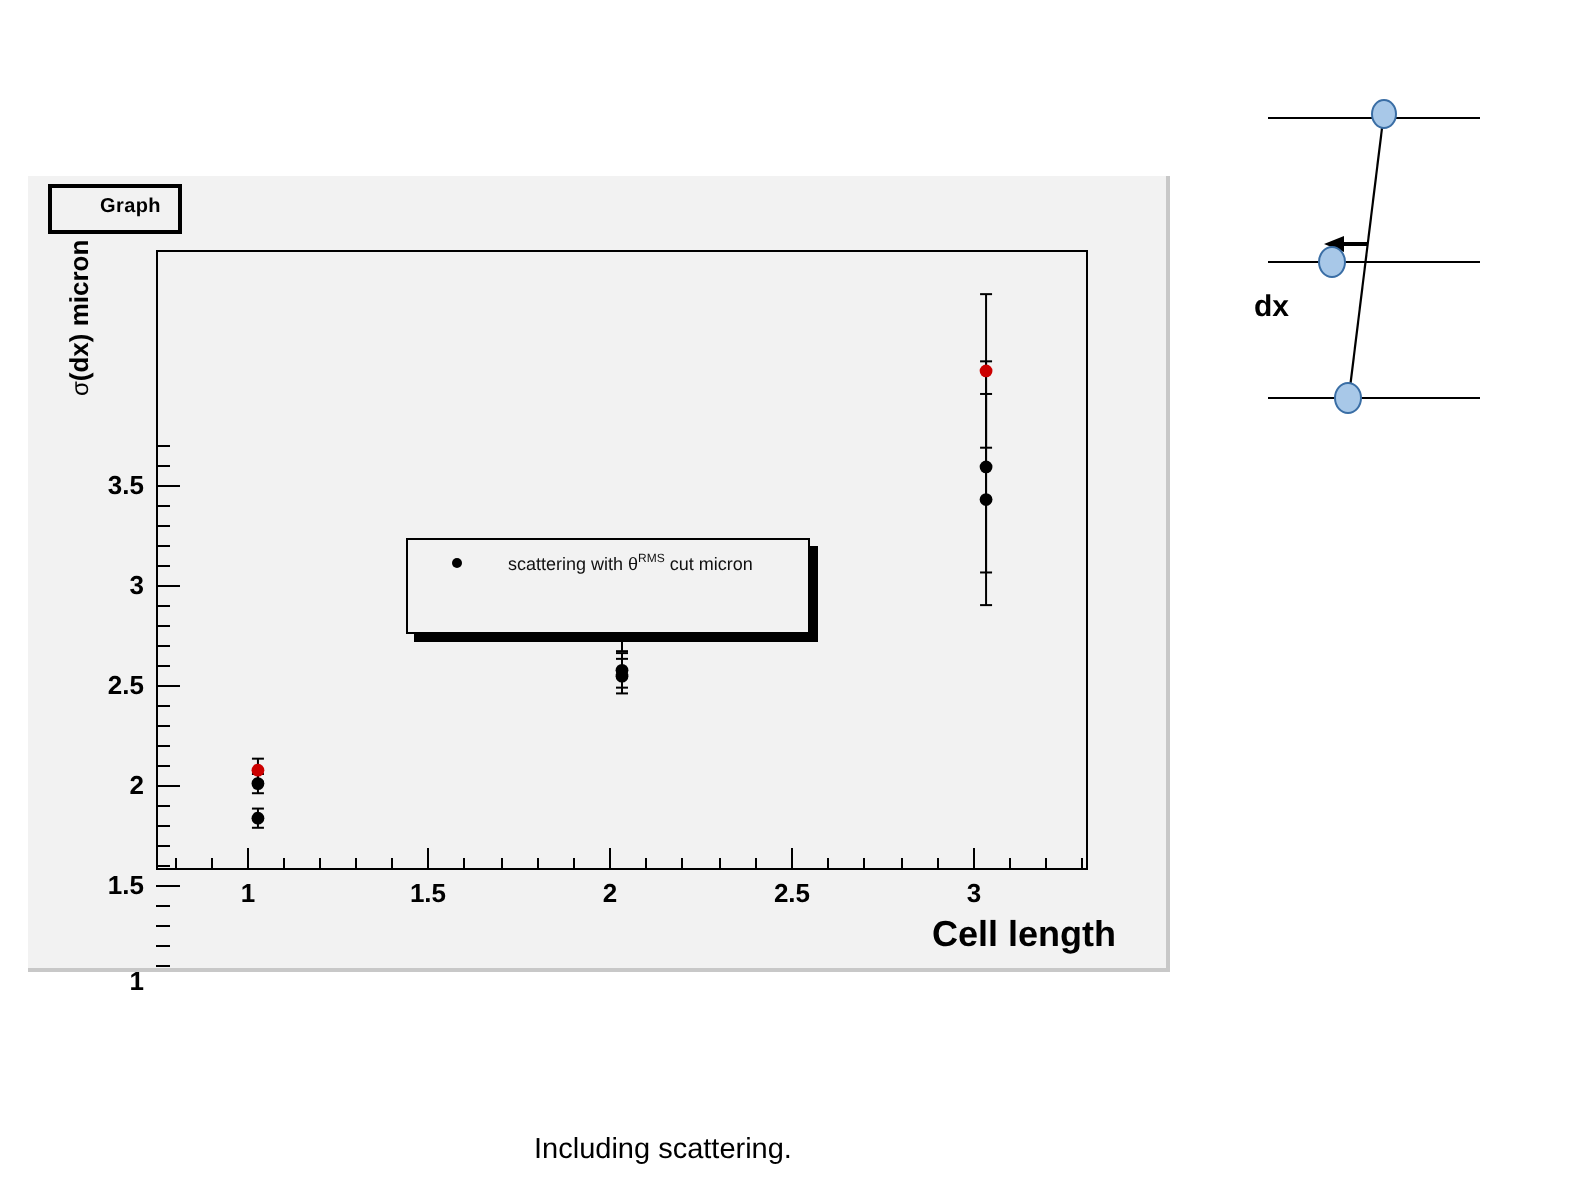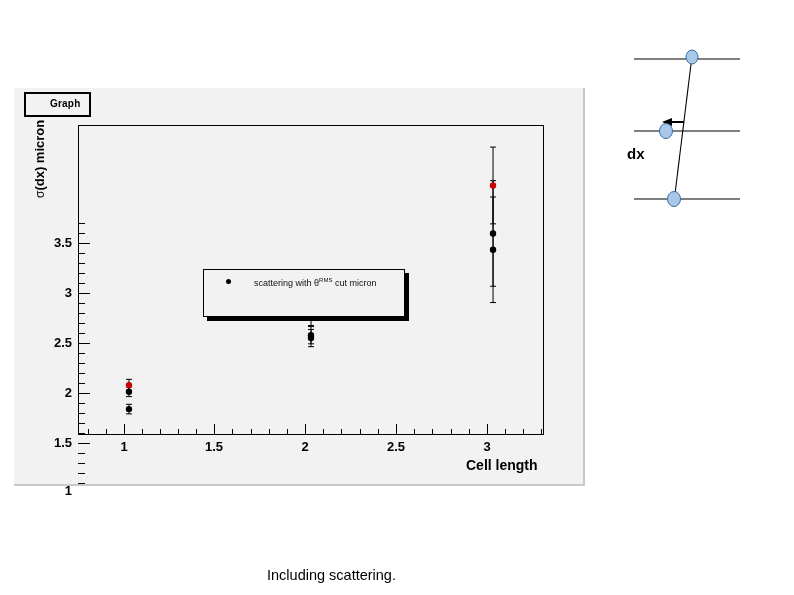--- a/index.html
+++ b/index.html
@@ -63,21 +63,21 @@
     color: #000;
     white-space: nowrap;
     text-align: left;
   }
   #ylabel .sig { font-weight: normal; font-size: 12px; }
 
   
   #xlabel {
     position: absolute;
     left: 452px; top: 369px;
-    font-size: 14px;
+    font-size: 18px;
     font-weight: bold;
     color: #000;
     white-space: nowrap;
   }
 
   
   .ytick-lab {
     position: absolute;
     right: 0;
     font-size: 13px;

